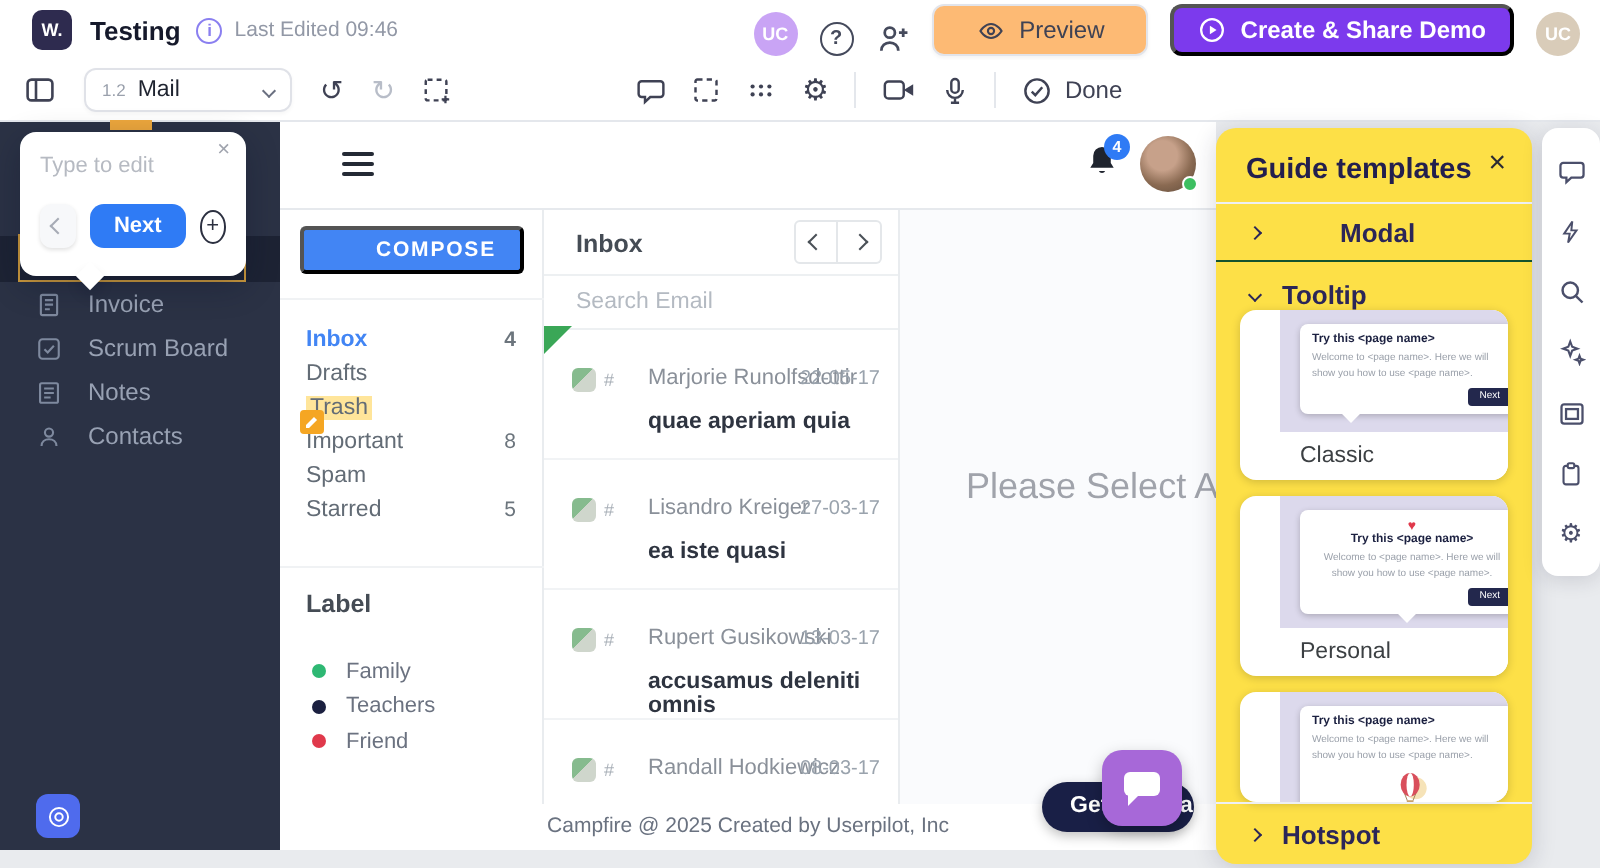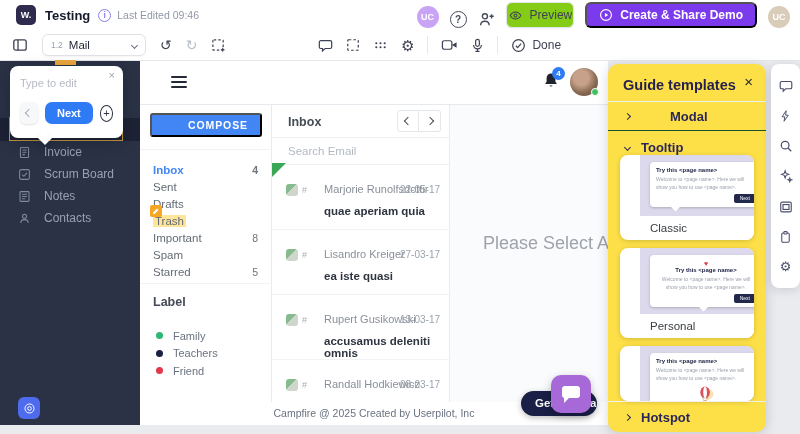--- a/index.html
+++ b/index.html
@@ -15,21 +15,21 @@
   .tb1 { position:absolute; left:0; top:0; width:800px; height:30px; background:#fff; display:flex; align-items:center; padding:0 10px; }
   .logo { width:20px; height:20px; border-radius:5px; background:#2e2b4f; color:#fff; font-size:9px; font-weight:700; display:flex; align-items:center; justify-content:center; margin-left:6px; }
   .doc-title { font-size:13px; font-weight:700; color:#15192b; margin-left:9px; }
   .info-circ { width:13px; height:13px; border-radius:50%; border:1.2px solid #8a7ff0; color:#8a7ff0; font-size:8.5px; font-weight:700; display:flex; align-items:center; justify-content:center; margin-left:8px; }
   .last-edited { font-size:10.5px; color:#9298a6; margin-left:6px; }
   .tb1-right { margin-left:auto; display:flex; align-items:flex-end; gap:11px; }
   .av { width:22px; height:22px; border-radius:50%; color:#fff; font-size:9px; font-weight:700; display:flex; align-items:center; justify-content:center; }
   .av.purple { background:#c9a4f5; }
   .av.tan { background:#d9ccb9; }
   .help-circ { width:17px; height:17px; border-radius:50%; border:1.4px solid #454a5c; color:#454a5c; font-size:10px; font-weight:700; display:flex; align-items:center; justify-content:center; }
-  .btn-preview { height:26px; background:#84cc16; border:1px solid #e2e4ea; border-radius:6px; display:flex; align-items:center; gap:7px; padding:0 1px; font-size:12px; color:#3f4254; box-shadow:0 1px 2px rgba(0,0,0,.05); }
+  .btn-preview { height:26px; background:#fdba74; border:1px solid #e2e4ea; border-radius:6px; display:flex; align-items:center; gap:7px; padding:0 21px; font-size:12px; color:#3f4254; box-shadow:0 1px 2px rgba(0,0,0,.05); }
   .btn-create { height:26px; background:#7c3aed; border-radius:6px; display:flex; align-items:center; gap:7px; padding:0 12px; font-size:12px; font-weight:600; color:#fff; }
 
   
   .tb2 { position:absolute; left:0; top:30px; width:800px; height:31px; background:#fff; border-bottom:1px solid #e4e7ec; }
   .tb2 .icon { color:#3f4254; }
   .tb2-left { position:absolute; left:12px; top:0; height:30px; display:flex; align-items:center; gap:14px; }
   .page-dd { width:104px; height:22px; border:1px solid #e0e2e8; border-radius:6px; display:flex; align-items:center; padding:0 8px; gap:6px; box-shadow:0 1px 2px rgba(0,0,0,.04); }
   .page-step { font-size:8.5px; color:#9aa0ac; }
   .page-name { font-size:11.5px; color:#1f2430; }
   .page-dd .chev { margin-left:auto; color:#6a7080; width:5px; height:5px; }
@@ -349,24 +349,20 @@
 
 <div class="folder-col">
   <button class="compose">COMPOSE</button>
   <div class="fc-div" style="top:44px"></div>
   <div class="folders">
     <div class="folder-row sel">
       <span>Inbox</span>
       <span class="cnt">4</span>
     </div>
     <div class="folder-row">
-      <span>Sent</span>
-      <span class="cnt"></span>
-    </div>
-    <div class="folder-row">
       <span>Drafts</span>
       <span class="cnt"></span>
     </div>
     <div class="folder-row">
       <span class="hl-yellow">Trash</span>
       <span class="cnt"></span>
     </div>
     <div class="folder-row">
       <span>Important</span>
       <span class="cnt">8</span>

